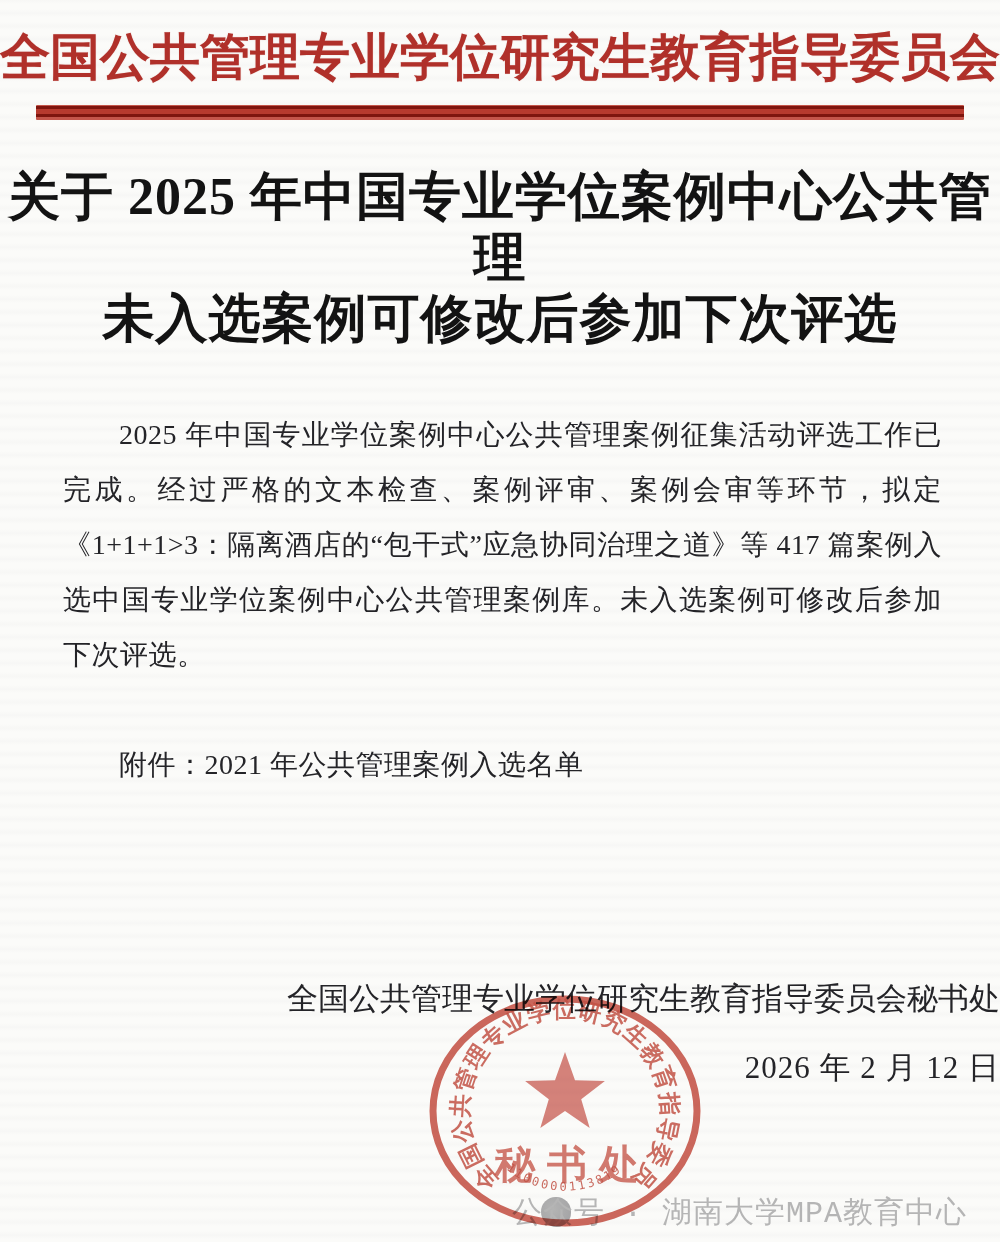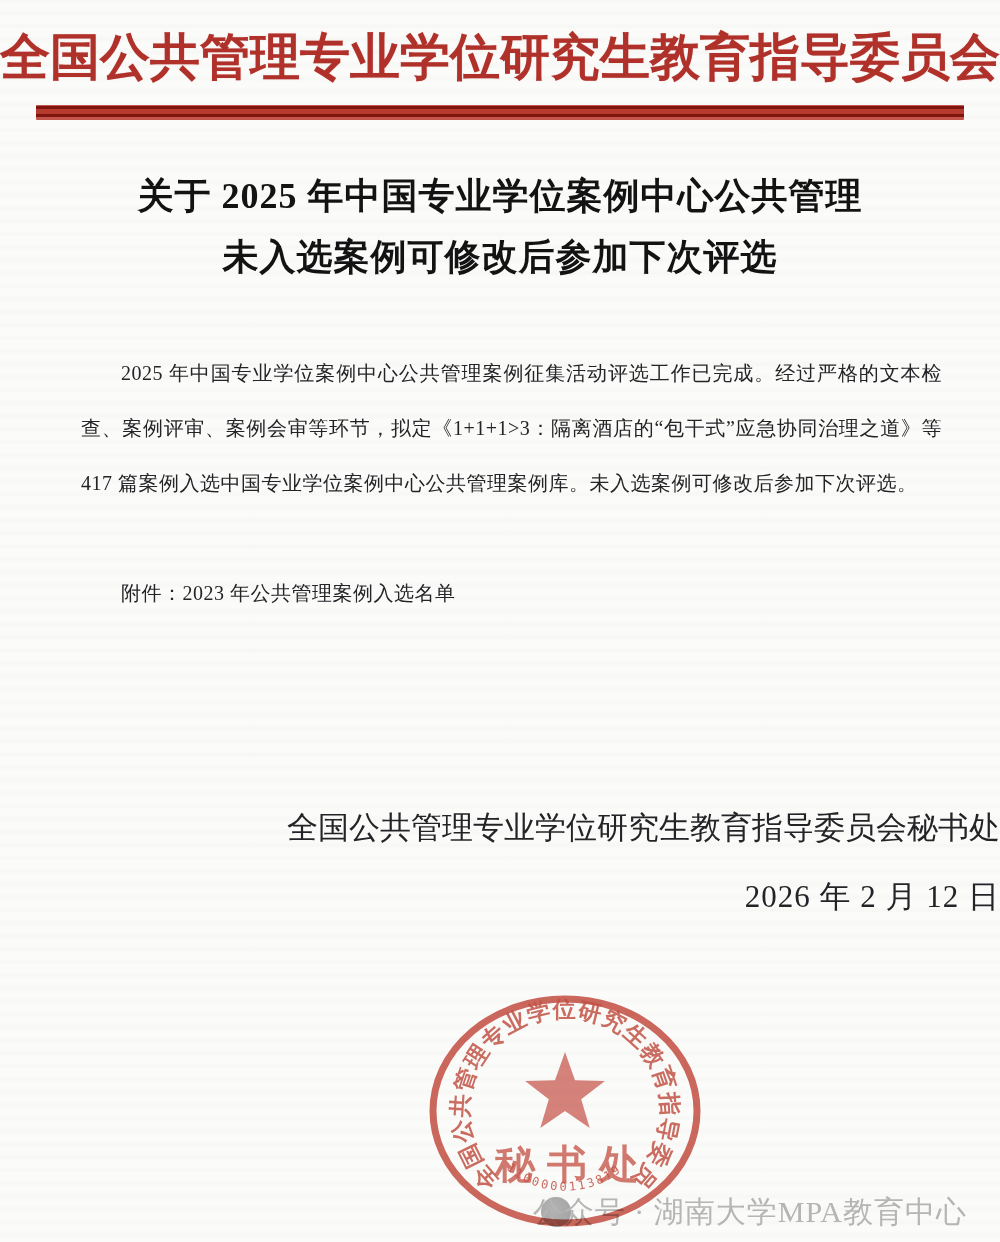--- a/index.html
+++ b/index.html
@@ -33,29 +33,29 @@
       #c4554a 0px, #c4554a 1px,
       #7e150e 1px, #7e150e 4px,
       #b73a2e 4px, #b73a2e 9px,
       #7e150e 9px, #7e150e 12px,
       #c4554a 12px, #c4554a 15px);
     border-radius:1px;
   }
   .doc-title {
     margin-top:46px;
     text-align:center;
-    font-size:36px;
+    font-size:52px;
     font-weight:700;
     color:#131313;
     line-height:61px;
     letter-spacing:1px;
   }
   .body-block {
-    margin:58px 58px 0 81px;
-    font-size:20px;
+    margin:58px 58px 0 63px;
+    font-size:28px;
     line-height:55px;
     text-align:justify;
     letter-spacing:0.5px;
     color:#242428;
   }
   .body-block p { text-indent:2em; }
   .attachment-line { margin-top:55px; }
   .sign-block {
     margin-top:186px;
     margin-left:62px;
@@ -69,21 +69,21 @@
     left:423px; top:992px;
     width:284px; height:240px;
     mix-blend-mode:multiply;
     opacity:0.9;
     z-index:3;
     pointer-events:none;
   }
   .watermark {
     position:absolute;
     right:33px; top:1192px;
-    font-family:Liberation Serif, serif;
+    font-family:Liberation Mono, monospace;
     font-size:30px;
     color:#b5b5b5;
     letter-spacing:1px;
     white-space:nowrap;
     z-index:1;
   }
   .watermark-icon {
     position:absolute;
     left:541px; top:1197px;
     width:30px; height:30px;
@@ -102,21 +102,21 @@
 
   <div class="red-bar"></div>
 
   <div class="doc-title">
     <div>关于 2025 年中国专业学位案例中心公共管理</div>
     <div>未入选案例可修改后参加下次评选</div>
   </div>
 
   <div class="body-block">
     <p>2025 年中国专业学位案例中心公共管理案例征集活动评选工作已完成。经过严格的文本检查、案例评审、案例会审等环节，拟定《1+1+1&gt;3：隔离酒店的“包干式”应急协同治理之道》等 417 篇案例入选中国专业学位案例中心公共管理案例库。未入选案例可修改后参加下次评选。</p>
-    <p class="attachment-line">附件：2023 年公共管理案例入选名单</p>
+    <p class="attachment-line">附件：2021 年公共管理案例入选名单</p>
   </div>
 
   <div class="sign-block">
     <div>全国公共管理专业学位研究生教育指导委员会秘书处</div>
     <div class="sign-date">2026 年 2 月 12 日</div>
   </div>
 
   <div class="watermark-icon"></div>
   <div class="watermark">公众号 · 湖南大学MPA教育中心</div>
 

